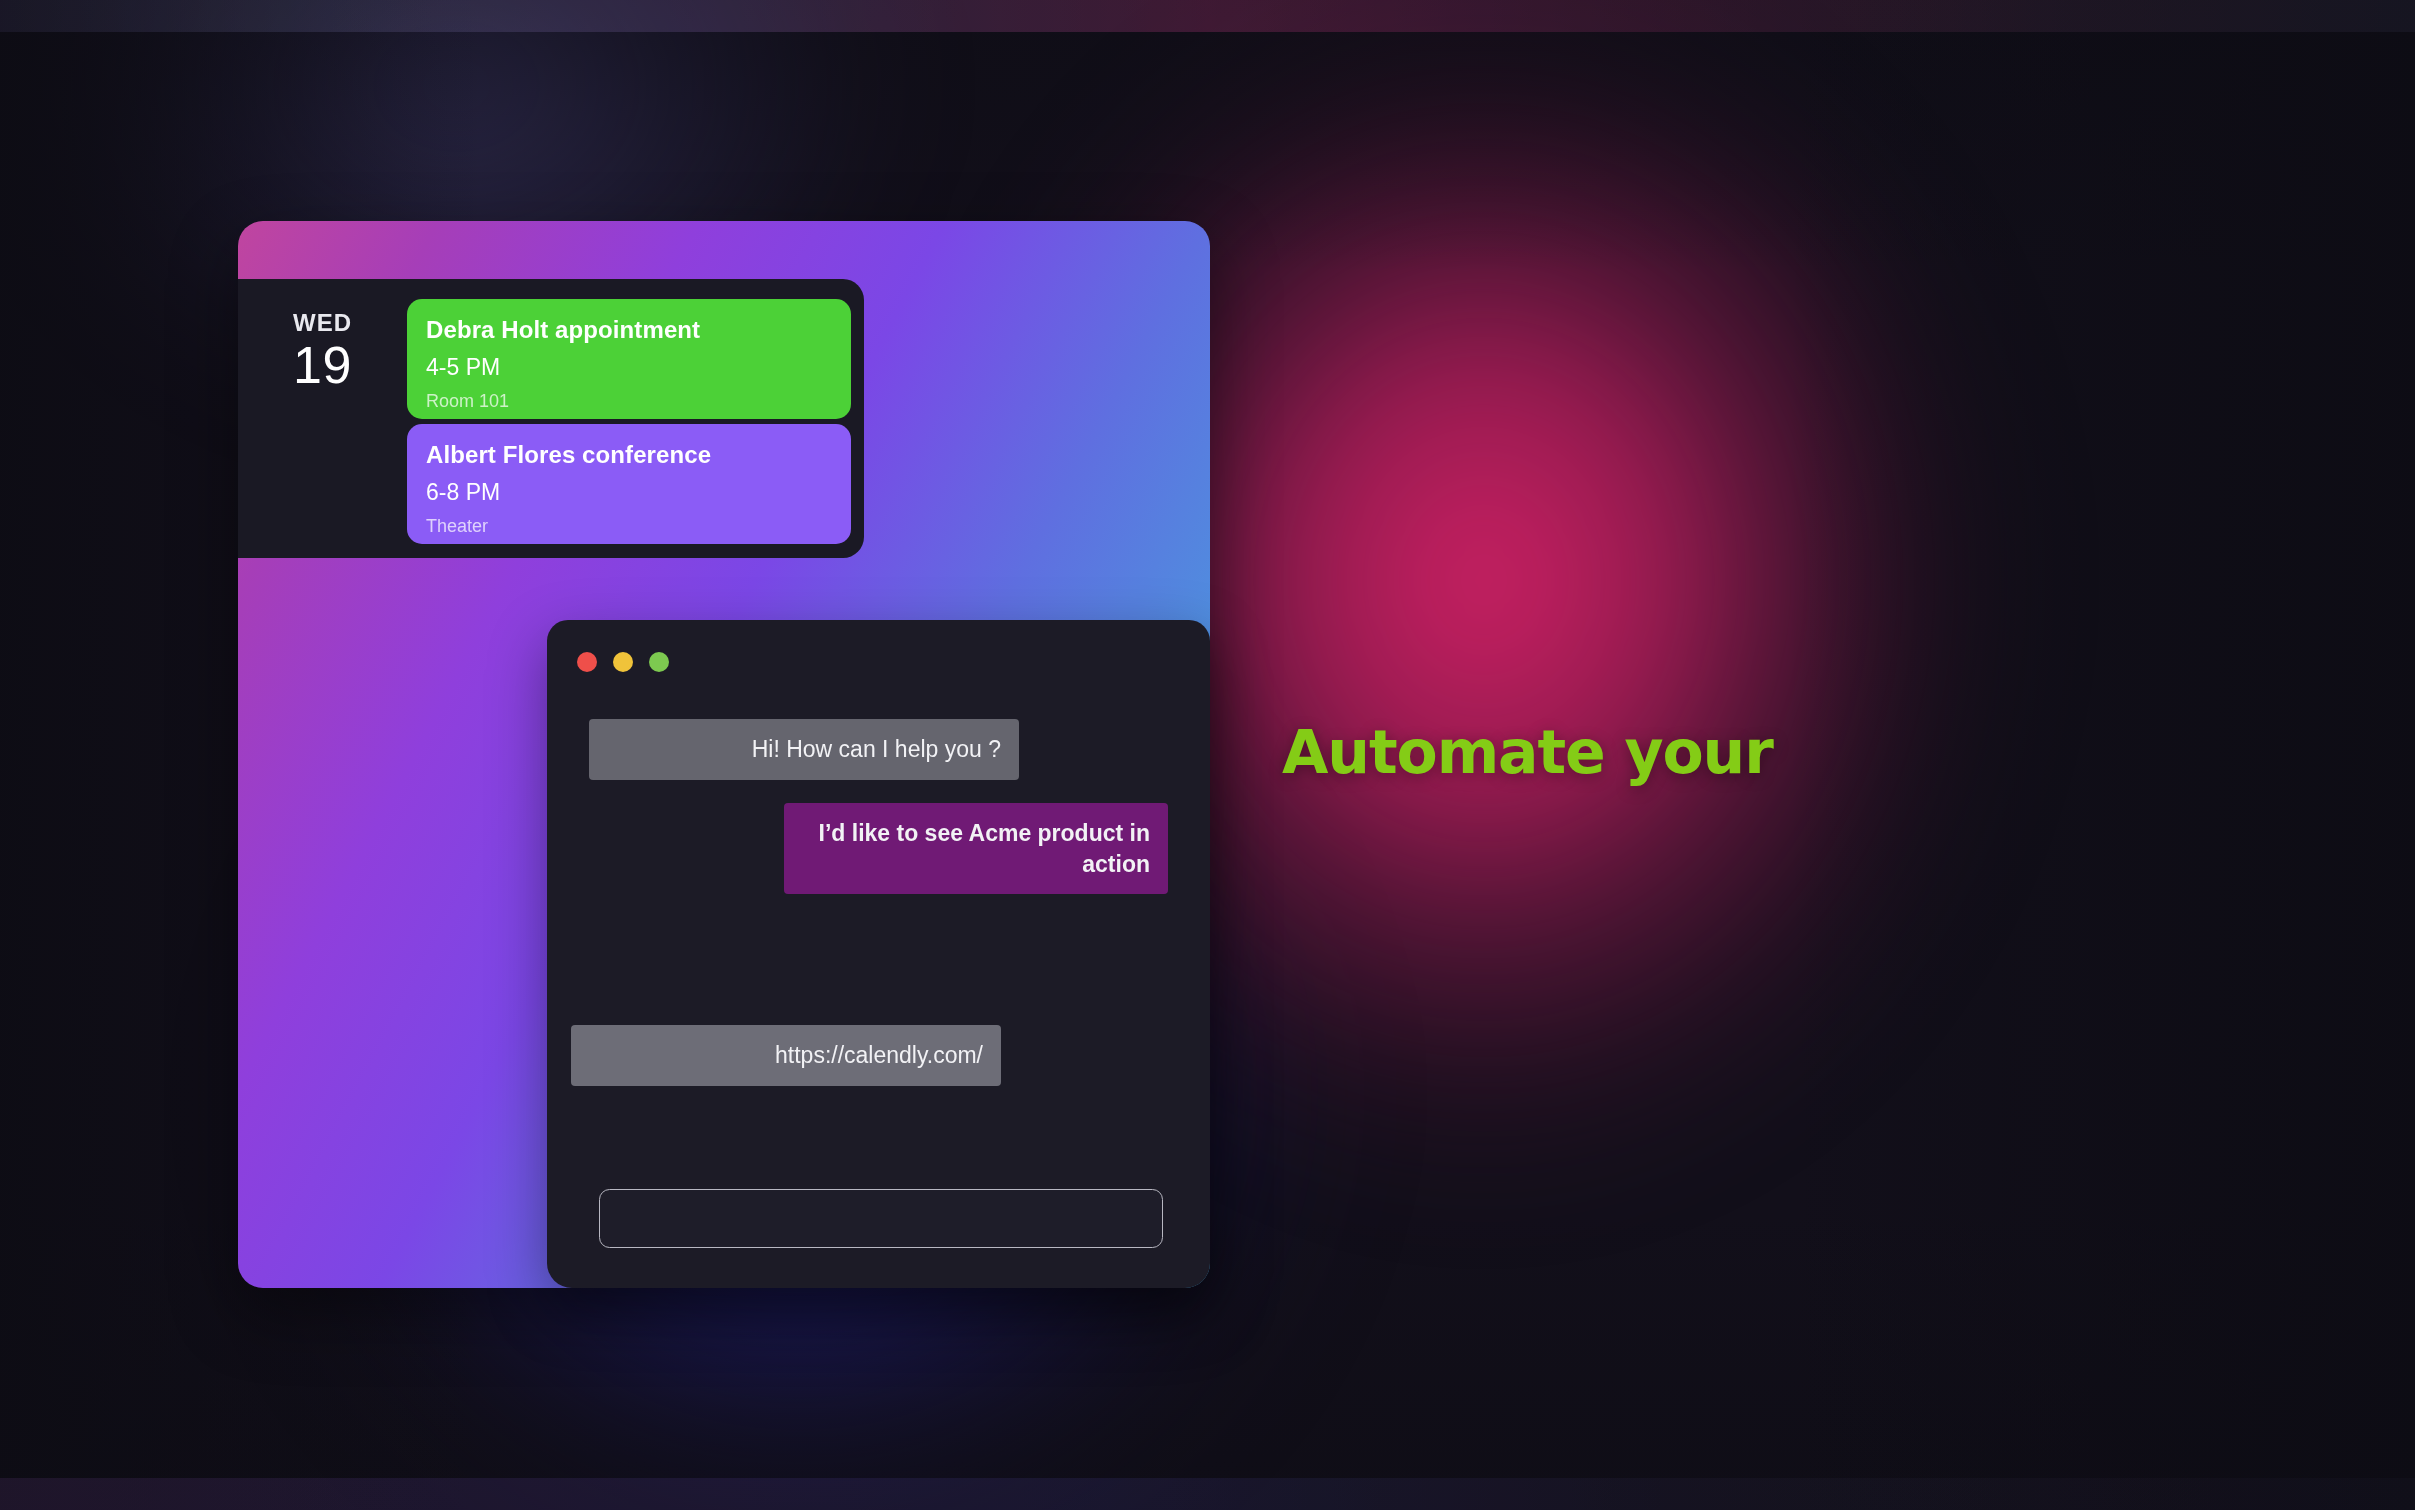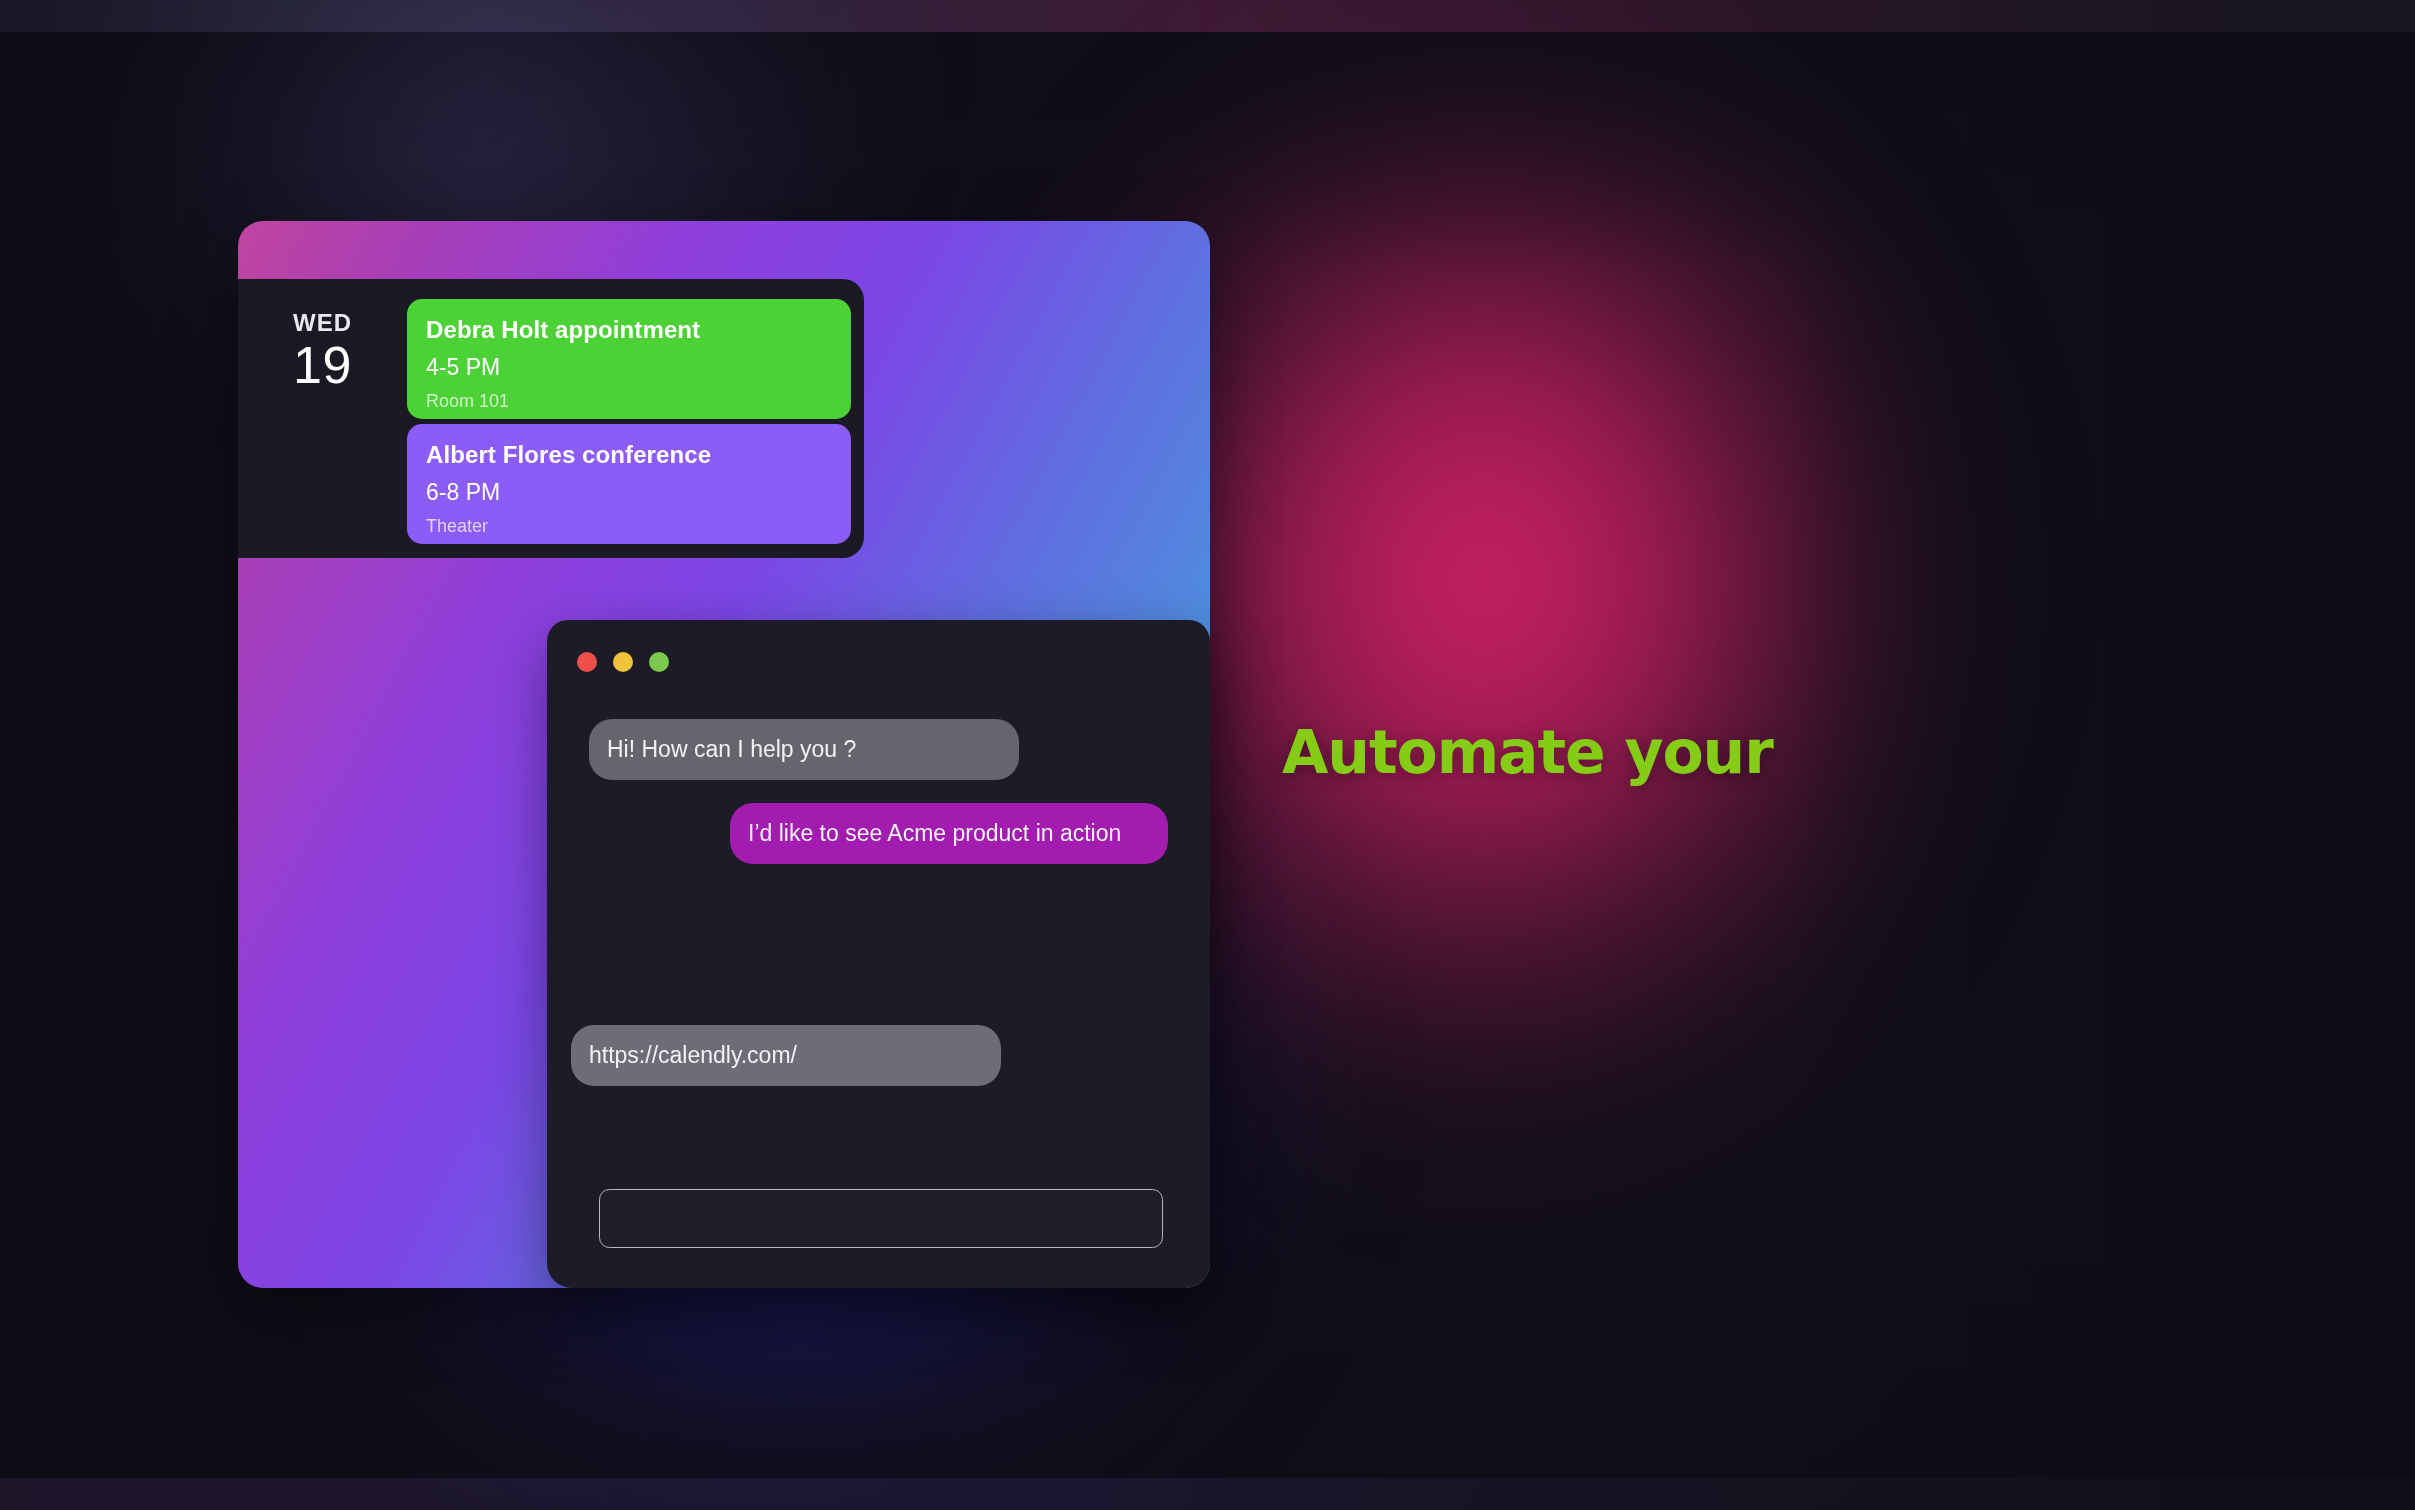--- a/index.html
+++ b/index.html
@@ -232,34 +232,36 @@
     left: 0; right: 0;
     top: 99px;
     padding: 0 42px;
     box-sizing: border-box;
   }
   .msg-row { display: flex; margin-bottom: 23px; }
   .msg-row.left  { justify-content: flex-start; }
   .msg-row.right { justify-content: flex-end; }
 
   .bubble {
-    border-radius: 23px;
+    border-radius: 4px;
     padding: 15px 18px;
     color: #f2f2f5;
     font-size: 23px;
     line-height: 1.34;
     box-sizing: border-box;
+    text-align: right;
   }
   .bubble.agent {
     background: #65656e;
     width: 430px;
   }
   .bubble.user {
-    background: #a21caf;
-    width: 438px;
+    background: #701a75;
+    width: 384px;
+    font-weight: bold;
   }
   .bubble.link {
     background: #6d6d77;
     width: 430px;
   }
   #chat-link-wrap {
     position: absolute;
     left: 0; right: 0;
     top: 405px;
     padding: 0 24px;

